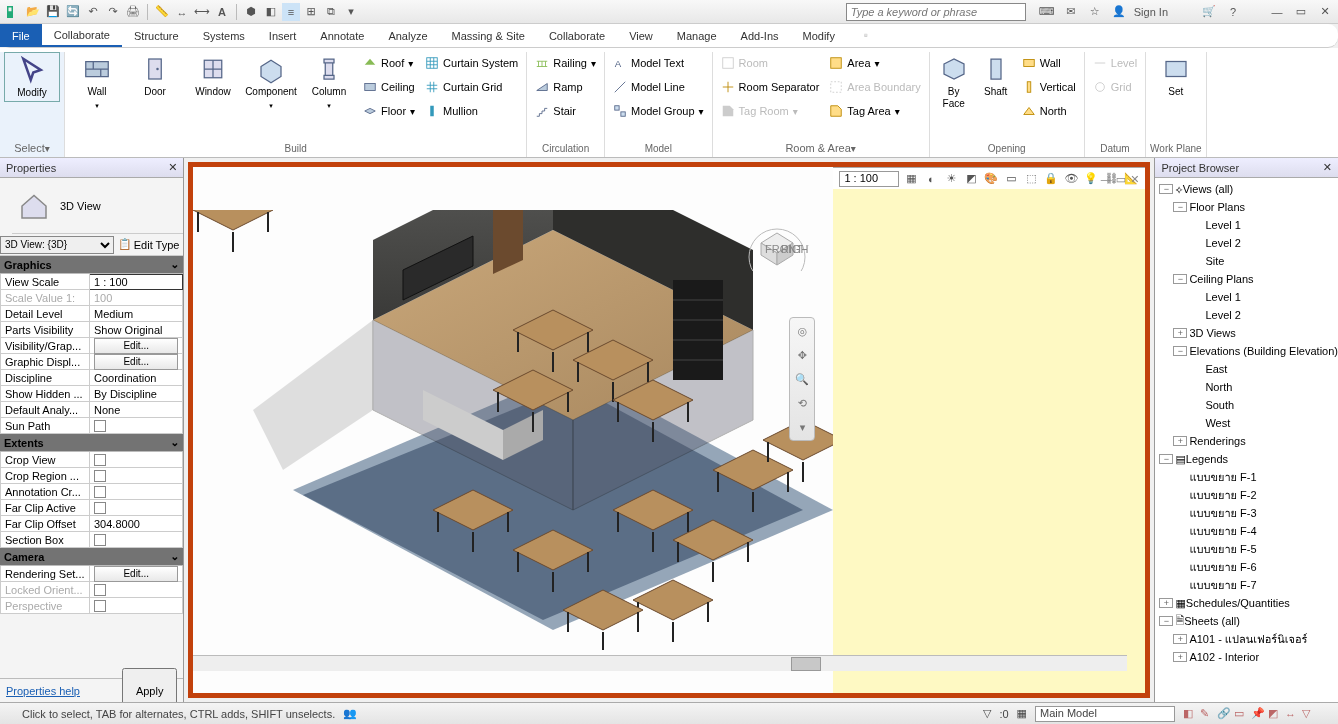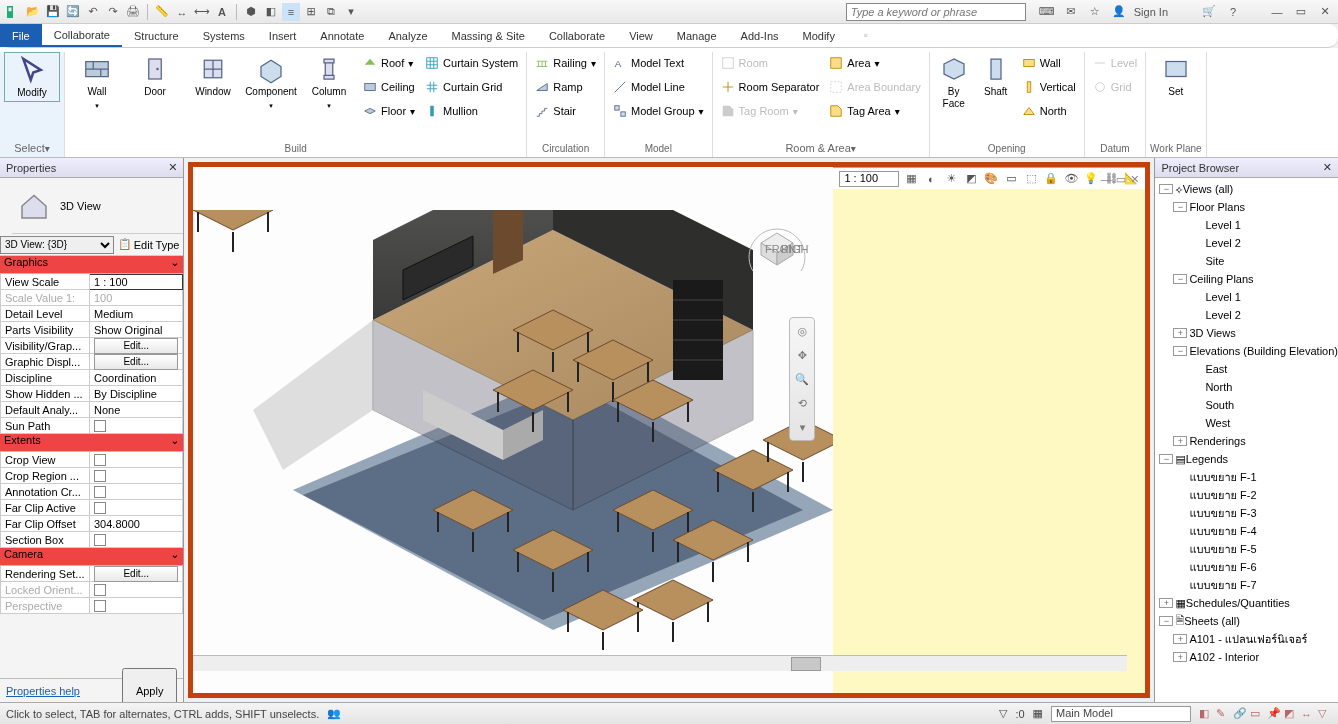--- a/index.html
+++ b/index.html
@@ -36,21 +36,21 @@
 .main { flex: 1; display: flex; overflow: hidden; }
 
 
 .props { width: 210px; background: #f4f4f4; border-right: 1px solid #999; display: flex; flex-direction: column; }
 .panel-title { height: 20px; background: linear-gradient(#eef,#dde); border-bottom: 1px solid #aaa; padding: 0 6px; display: flex; align-items: center; color: #333; }
 .panel-title .x { margin-left: auto; cursor: pointer; }
 .props-header { height: 56px; display: flex; align-items: center; gap: 8px; padding: 4px; border-bottom: 1px solid #ccc; margin-left: 12px; }
 .props-row { display: flex; align-items: center; height: 22px; border-bottom: 1px solid #ccc; }
 .props-row select { flex: 1; height: 18px; border: 1px solid #888; font-size: 10px; }
 .edit-type { padding: 0 4px; height: 18px; display: flex; align-items: center; gap: 2px; cursor: pointer; }
-.prop-section { height: 18px; background: #ef4444; padding: 0 4px; display: flex; font-weight: normal; border-bottom: 1px solid #bbb; }
+.prop-section { height: 18px; background: #737373; padding: 0 4px; display: flex; align-items: center; font-weight: bold; border-bottom: 1px solid #bbb; }
 .prop-section .arr { margin-left: auto; }
 .prop-grid { display: flex; flex-direction: column; }
 .prop-line { height: 16px; display: flex; }
 .prop-k { width: 90px; padding: 0 4px; border: 1px solid #ccc; border-top: none; background: #fff; overflow: hidden; white-space: nowrap; text-overflow: ellipsis; display: flex; align-items:center; }
 .prop-k.dim { color:#aaa; }
 .prop-v { flex: 1; padding: 0 4px; border: 1px solid #ccc; border-top: none; border-left: none; background: #fff; display: flex; align-items: center; }
 .prop-v.emph { border:1px solid #333; border-left:none; }
 .edit-btn { width:100%; height:16px; background:linear-gradient(#fff,#e8e8e8); border:1px solid #999; font-size:10px; text-align:center; cursor:pointer; }
 .prop-footer { margin-top:auto; height:24px; display:flex; align-items:center; padding:0 6px; border-top:1px solid #bbb; }
 .prop-footer a { color:#1a5fb4; text-decoration:underline; }
@@ -73,21 +73,21 @@
 
 .browser { width: 200px; background: #fff; border-left: 1px solid #999; display:flex; flex-direction:column; }
 .tree { flex:1; overflow:auto; padding:2px 0; }
 .tree-item { display:flex; align-items:center; height:18px; padding-left:4px; cursor:pointer; white-space:nowrap; }
 .expander { width:14px; text-align:center; color:#666; font-size:9px; border:1px solid #999; height:10px; line-height:8px; margin-right:2px; background:#fff; }
 .tree-indent-1 { padding-left: 18px; }
 .tree-indent-2 { padding-left: 34px; }
 .tree-indent-3 { padding-left: 50px; }
 
 
-.status { height:22px; background:linear-gradient(#f4f4f4,#e4e4e4); border-top:1px solid #aaa; display:flex; align-items:center; padding:0 6px; gap:8px; color:#444; }
+.status { height:22px; background:linear-gradient(#f4f4f4,#e4e4e4); border-top:1px solid #aaa; display:flex; align-items:center; padding:0 22px; gap:8px; color:#444; }
 .status .spacer { flex:1; }
 .status .combo { border:1px solid #999; padding:0 4px; height:16px; width:140px; background:#fff; }
 .status-icons { display:flex; gap:3px; }
 .status-icons span { width:14px; height:14px; color:#b66; cursor:pointer; }
 
 .chk { width:12px; height:12px; border:1px solid #888; background:#fff; }
 </style>
 </head>
 <body>
 

